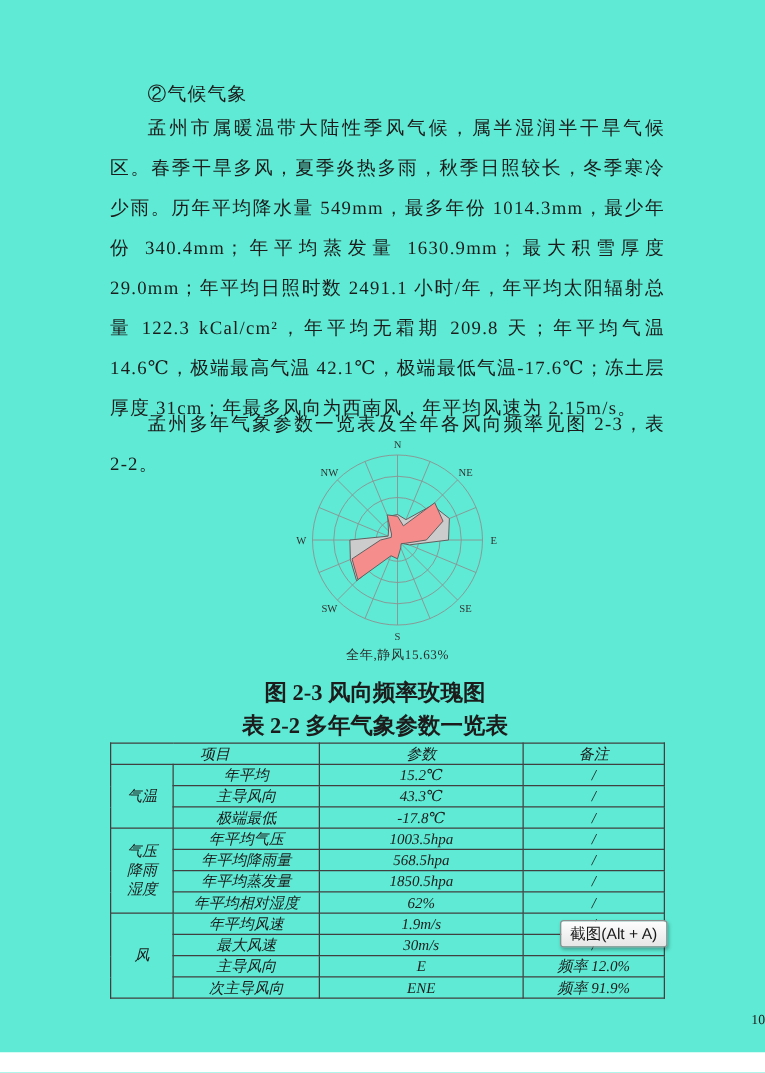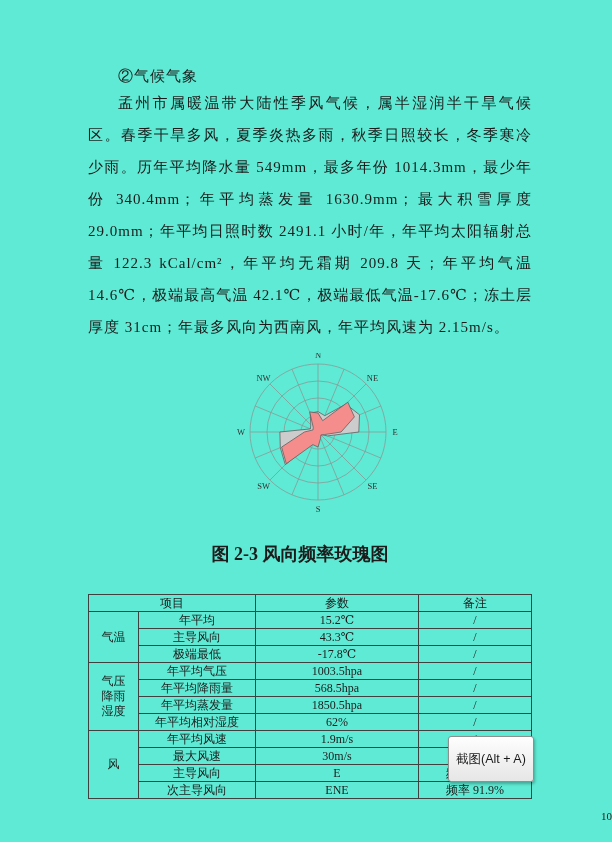--- a/index.html
+++ b/index.html
@@ -12,38 +12,39 @@
   #para2{top:324px;text-indent:2em;}
   #rose-wrap{position:absolute;left:218px;top:353px;width:200px;height:162px;}
   #rose-caption{position:absolute;left:218px;top:517px;width:200px;text-align:center;
                 font-size:10.5px;color:#2e2e2e;letter-spacing:.5px;}
   .caption{position:absolute;left:88px;width:424px;text-align:center;font-weight:bold;font-size:18px;}
   #fig-caption{top:542px;}
   #tab-caption{top:568px;}
   #met-table{position:absolute;left:88px;top:594px;width:443px;border-collapse:collapse;
              table-layout:fixed;font-size:12px;}
   #met-table td{border:1px solid #404040;text-align:center;vertical-align:middle;
-                padding:0 2px;height:16px;line-height:14px;overflow:hidden;}
+                padding:0 2px;height:16px;line-height:14px;overflow:hidden;font-style:italic;}
   #met-table .group-cell span{display:inline-block;max-width:2.1em;word-break:break-all;line-height:15px;}
-  #tooltip{position:absolute;left:448px;top:736px;height:20px;padding:12px 7px;display:flex;
+  #tooltip{position:absolute;left:448px;top:736px;height:20px;padding:0 7px;display:flex;
            align-items:center;white-space:nowrap;background:linear-gradient(#fefefe,#e6e6e6);
            border:1px solid #8f8f8f;border-radius:3px;box-shadow:1px 2px 3px rgba(0,0,0,.28);
            font-family:"Liberation Sans","DejaVu Sans",sans-serif;font-size:12.5px;color:#1a1a1a;z-index:5;}
   #page-num{position:absolute;left:0;top:810px;width:612px;text-align:right;font-size:11px;}
   svg text{font-family:"Liberation Serif","DejaVu Serif",serif;}
 </style>
 </head>
 <body>
 
 <div id="page">
 
   <div id="heading" class="textblock">②气候气象</div>
 
   <div id="para1" class="textblock">孟州市属暖温带大陆性季风气候，属半湿润半干旱气候区。春季干旱多风，夏季炎热多雨，秋季日照较长，冬季寒冷少雨。历年平均降水量 549mm，最多年份 1014.3mm，最少年份 340.4mm；年平均蒸发量 1630.9mm；最大积雪厚度 29.0mm；年平均日照时数 2491.1 小时/年，年平均太阳辐射总量 122.3 kCal/cm²，年平均无霜期 209.8 天；年平均气温 14.6℃，极端最高气温 42.1℃，极端最低气温-17.6℃；冻土层厚度 31cm；年最多风向为西南风，年平均风速为 2.15m/s。</div>
 
+  <div id="para2" class="textblock">孟州多年气象参数一览表及全年各风向频率见图 2-3，表 2-2。</div>
 
   <div id="rose-wrap">
     <svg id="rose-svg" width="200" height="162" viewBox="0 0 200 162">
         <circle cx="100" cy="79" r="17" fill="none" stroke="#8f8f8f" stroke-width="0.7"></circle>
         <circle cx="100" cy="79" r="34" fill="none" stroke="#8f8f8f" stroke-width="0.7"></circle>
         <circle cx="100" cy="79" r="51" fill="none" stroke="#8f8f8f" stroke-width="0.7"></circle>
         <circle cx="100" cy="79" r="68" fill="none" stroke="#8f8f8f" stroke-width="0.7"></circle>
         <line x1="100" y1="79" x2="100" y2="11" stroke="#8f8f8f" stroke-width="0.7"></line>
         <line x1="100" y1="79" x2="126.0224734008261" y2="16.176191789232504" stroke="#8f8f8f" stroke-width="0.7"></line>
         <line x1="100" y1="79" x2="148.08326112068522" y2="30.91673887931477" stroke="#8f8f8f" stroke-width="0.7"></line>
@@ -65,23 +66,25 @@
         <text x="100" y="5" text-anchor="middle" font-size="8.5" fill="#333333">N</text>
         <text x="154.44722215136417" y="27.55277784863585" text-anchor="middle" font-size="8.5" fill="#333333">NE</text>
         <text x="177" y="82" text-anchor="middle" font-size="8.5" fill="#333333">E</text>
         <text x="154.44722215136417" y="136.44722215136414" text-anchor="middle" font-size="8.5" fill="#333333">SE</text>
         <text x="100" y="159" text-anchor="middle" font-size="8.5" fill="#333333">S</text>
         <text x="45.55277784863585" y="136.44722215136417" text-anchor="middle" font-size="8.5" fill="#333333">SW</text>
         <text x="23" y="82.00000000000001" text-anchor="middle" font-size="8.5" fill="#333333">W</text>
         <text x="45.55277784863583" y="27.55277784863585" text-anchor="middle" font-size="8.5" fill="#333333">NW</text>
       </svg>
   </div>
+  <div id="rose-caption">全年,静风15.63%</div>
 
   <div id="fig-caption" class="caption">图 2-3 风向频率玫瑰图</div>
 
+  <div id="tab-caption" class="caption">表 2-2 多年气象参数一览表</div>
 
   <table id="met-table">
     <colgroup>
       <col style="width:50px">
         <col style="width:117px">
         <col style="width:163px">
         <col style="width:113px">
     </colgroup>
     <tbody>
       <tr>

